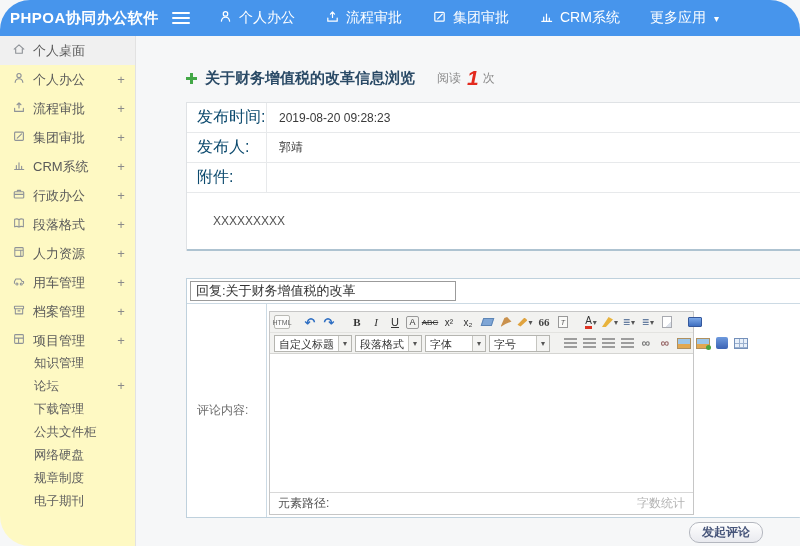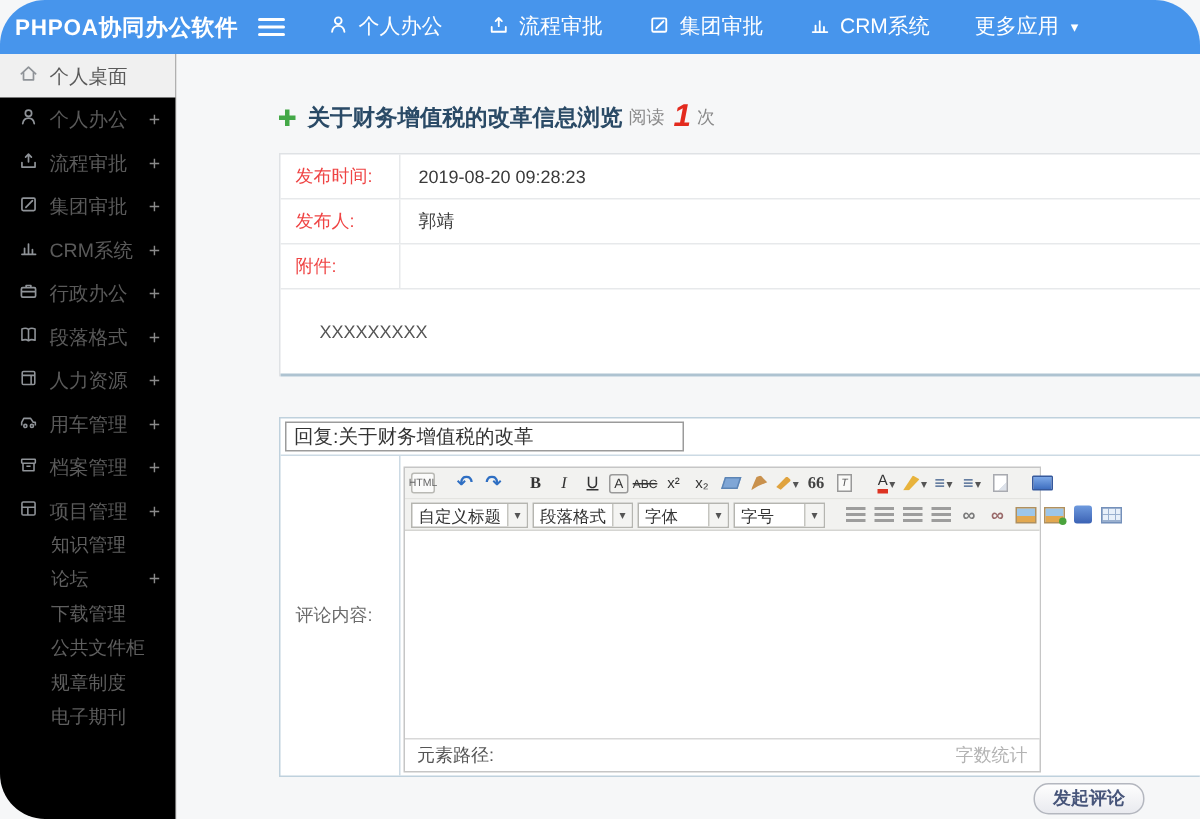--- a/index.html
+++ b/index.html
@@ -10,47 +10,47 @@
   .topbar { position:absolute; top:0; left:0; width:800px; height:36px; background:#4795ec; display:flex; align-items:center; color:#fff; }
   .logo { font-size:15px; font-weight:bold; padding-left:10px; width:160px; letter-spacing:.5px; }
   .hamburger { width:18px; height:13px; margin-left:12px; display:flex; flex-direction:column; justify-content:space-between; cursor:pointer; }
   .hamburger i { display:block; height:2.4px; background:#fff; border-radius:1px; }
   .topnav { display:flex; align-items:center; margin-left:28px; gap:30px; }
   .topnav .item { display:flex; align-items:center; gap:6px; font-size:14px; cursor:pointer; white-space:nowrap; }
   .topnav svg { width:15px; height:15px; }
   .tcaret { font-size:10px; margin-left:2px; }
 
   
-  .sidebar { position:absolute; top:36px; left:0; width:118px; height:510px; background:#000000; border-right:1px solid #e2e2e2; }
+  .sidebar { position:absolute; top:36px; left:0; width:136px; height:510px; background:#fef9c3; border-right:1px solid #e2e2e2; }
   .s-item { height:29px; display:flex; align-items:center; padding:0 8px 0 12px; font-size:13px; color:#5a5a5a; cursor:pointer; }
   .s-item.active { background:#f0f0f0; }
   .s-item svg { width:14px; height:14px; margin-right:7px; flex:0 0 auto; }
   .s-item .lbl { flex:1; white-space:nowrap; overflow:hidden; }
   .s-item .exp { color:#8a8a8a; font-size:13px; width:12px; text-align:center; }
   .s-sub { height:23px; display:flex; align-items:flex-start; padding:0 8px 0 34px; font-size:12.5px; color:#5f5f5f; cursor:pointer; }
   .s-sub .lbl { flex:1; }
   .s-sub .exp { color:#8a8a8a; font-size:13px; width:12px; text-align:center; }
 
   
   .main { position:absolute; top:36px; left:119px; width:681px; height:510px; overflow:hidden; }
 
   .titlerow { position:absolute; top:30px; left:67px; display:flex; align-items:center; }
   .plus-ic { width:11px; height:11px; margin-right:8px; position:relative;
     background:
       linear-gradient(#43a847,#43a847) center/11px 3px no-repeat,
       linear-gradient(#43a847,#43a847) center/3px 11px no-repeat; }
   .a-title { font-size:15px; font-weight:bold; color:#2a4a66; }
-  .read-lb, .read-un { font-size:12px; color:#8a8a8a; margin-left:4px; }
+  .read-lb, .read-un { font-size:12px; color:#8a8a8a; margin-left:22px; }
   .read-ct { font-size:21px; font-weight:bold; color:#e32a1e; margin-left:6px; font-style:italic; }
   .read-un { margin-left:4px; }
 
   
   .info-tb { position:absolute; top:66px; left:67px; right:-6px; background:#fff; border:1px solid #dfe2e5; border-bottom:none; }
   .i-row { display:flex; height:30px; border-bottom:1px solid #e7e9eb; }
-  .i-lab { width:80px; padding-left:10px; display:flex; align-items:center; font-size:12px; color:#ef4444; border-right:1px solid #e7e9eb; }
+  .i-lab { width:80px; padding-left:10px; display:flex; align-items:center; font-size:16px; color:#0c4a6e; border-right:1px solid #e7e9eb; }
   .i-val { flex:1; padding-left:12px; display:flex; align-items:center; font-size:12px; color:#3a3a3a; }
   .i-content { height:58px; display:flex; align-items:center; padding-left:26px; font-size:12px; color:#555; border-bottom:2px solid #aec3d1; }
 
   
   .cmt-tb { position:absolute; top:242px; left:67px; right:-6px; height:240px; background:#fff; border:1px solid #bfd1dd; }
   .c-row1 { display:flex; height:25px; border-bottom:1px solid #ccdae4; }
   .c-row2 { display:flex; height:213px; }
   .c-lab { width:80px; padding-left:10px; display:flex; align-items:center; font-size:12px; color:#6b6b6b; border-right:1px solid #ccdae4; }
   .c-lab .req { color:#e33; margin-left:3px; font-size:11px; }
   .c-val { flex:1; position:relative; }
@@ -254,20 +254,24 @@
     </div>
     <div class="s-sub">
       <span class="lbl">下载管理</span>
       <span class="exp"></span>
     </div>
     <div class="s-sub">
       <span class="lbl">公共文件柜</span>
       <span class="exp"></span>
     </div>
     <div class="s-sub">
+      <span class="lbl">网络硬盘</span>
+      <span class="exp"></span>
+    </div>
+    <div class="s-sub">
       <span class="lbl">规章制度</span>
       <span class="exp"></span>
     </div>
     <div class="s-sub">
       <span class="lbl">电子期刊</span>
       <span class="exp"></span>
     </div>
   </aside>
 
   <div class="main">

